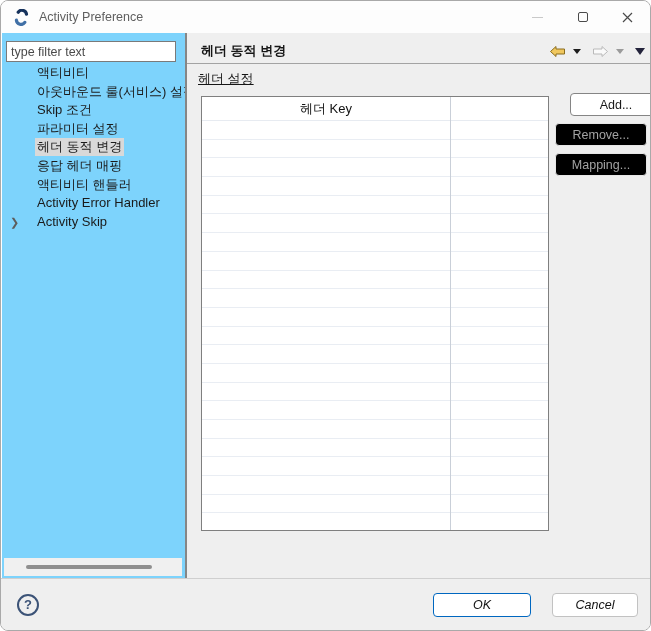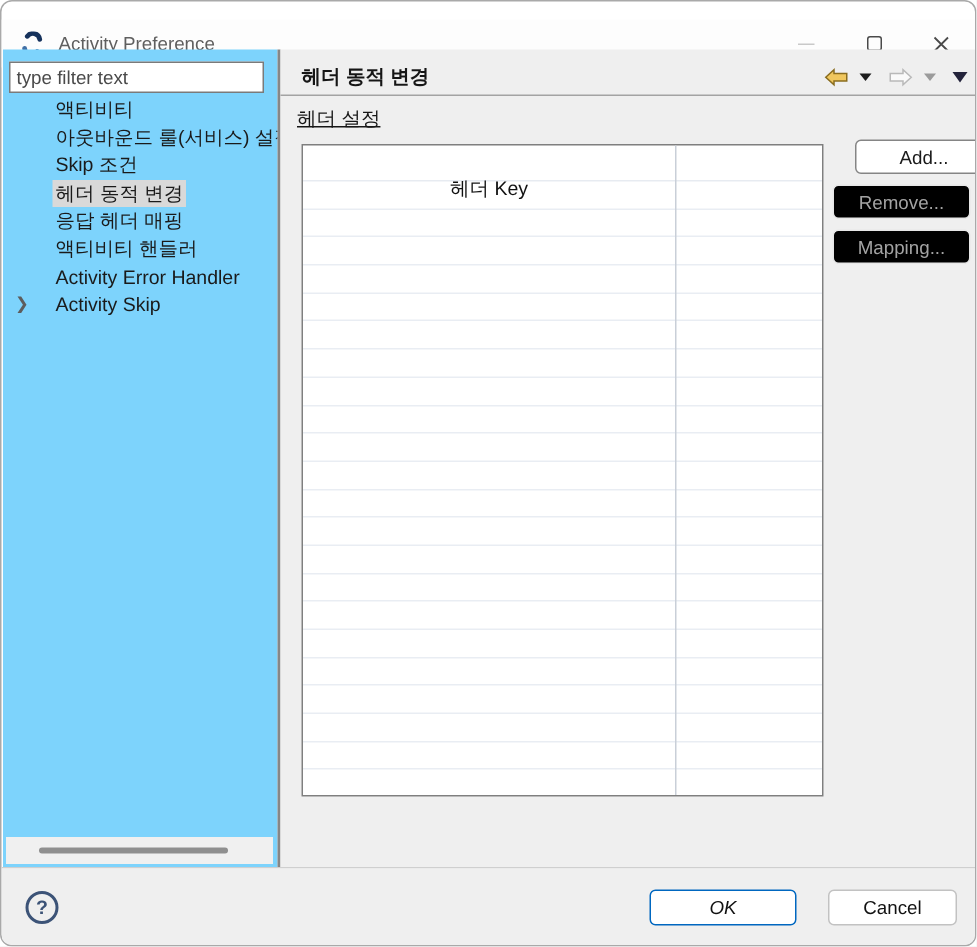--- a/index.html
+++ b/index.html
@@ -2,21 +2,21 @@
 <html><head>
 <meta charset="utf-8">
 <style>
   * { margin:0; padding:0; box-sizing:border-box; }
   html,body { width:651px; height:631px; }
   body { font-family:"Liberation Sans","DejaVu Sans",sans-serif; font-size:13px; color:#1a1a1a; background:#fff; }
 
   .dialog { position:relative; width:651px; height:631px; border:1px solid #a9a9a9; border-radius:8px; overflow:hidden; background:#fff; }
 
   
-  .titlebar { position:absolute; left:0; top:12px; width:100%; height:32px; background:#fdfdfd; }
+  .titlebar { position:absolute; left:0; top:0; width:100%; height:32px; background:#fdfdfd; }
   .app-icon { position:absolute; left:12px; top:8px; width:17px; height:17px; }
   .title-text { position:absolute; left:38px; top:9px; font-size:12.5px; color:#5f5f5f; white-space:nowrap; }
   .win-btn { position:absolute; top:0; width:45px; height:32px; display:flex; align-items:center; justify-content:center; background:transparent; border:none; cursor:default; }
   .btn-min { right:90px; } .btn-max { right:45px; } .btn-close { right:0; }
   .glyph-min { width:11px; height:1px; background:#c9c9c9; }
   .glyph-max { width:10px; height:10px; border:1px solid #4a4a4a; border-radius:2px; }
 
   
   .sidebar { position:absolute; left:1px; top:32px; width:183px; height:545px; background:#7dd3fc; }
   .filter-input { position:absolute; left:4px; top:8px; width:170px; height:21px; border:1px solid #7a7a7a; font-family:inherit; font-size:12.5px; color:#3f3f3f; padding:0 4px; background:#fff; outline:none; }
@@ -41,40 +41,40 @@
   .nav-gap { width:7px; } .nav-gap-lg { width:11px; }
   .caret { width:0; height:0; border-left:4px solid transparent; border-right:4px solid transparent; border-top:5px solid #1d1d1d; }
   .caret.disabled { border-top-color:#9b9b9b; }
   .caret.big { border-left-width:5.5px; border-right-width:5.5px; border-top-width:7px; border-top-color:#23233b; }
   .header-sep { position:absolute; left:0; top:30px; width:465px; height:1px; background:#a3a3a3; }
   .section-title { position:absolute; left:11px; top:37px; font-size:13px; color:#161616;text-decoration:underline; }
 
   
   .table { position:absolute; left:14px; top:63px; width:348px; height:435px; background:#fff; border:1px solid #7f7f7f; }
   .table-header { position:relative; width:100%; height:24px; border-bottom:1px solid #e7ebf1; }
-  .col-h1 { position:absolute; left:0; top:17px; width:248px; height:23px; line-height:23px; text-align:center; color:#111; }
+  .col-h1 { position:absolute; left:0; top:0; width:248px; height:23px; line-height:23px; text-align:center; color:#111; }
   .col-h2 { position:absolute; left:248px; top:0; width:98px; height:23px; }
   .col-divider { position:absolute; left:248px; top:0; width:1px; height:100%; background:#c9cfd8; }
   .table-body { position:relative; width:100%; height:409px; overflow:hidden; }
   .table-row { width:100%; height:18.7px; border-bottom:1px solid #e9edf3; }
 
   
   .side-btn { position:absolute; left:368px; width:92px; height:23px; border-radius:4px; font-family:inherit; font-size:12.5px; text-align:center; }
   .btn-add { top:60px; background:#fff; border:1px solid #858585; color:#1a1a1a;margin-left:15px; }
   .btn-remove { top:90px; }
   .btn-mapping { top:120px; }
   .side-btn:disabled { background:#000000; border:1px solid #e7e7e7; color:#a3a3a3; }
 
   
   .footer-sep { position:absolute; left:0; top:577px; width:651px; height:1px; background:#cfcfcf; }
   .footer { position:absolute; left:0; top:578px; width:651px; height:52px; background:#efefef; }
   .help-btn { position:absolute; left:16px; top:15px; width:22px; height:22px; border-radius:50%; border:2px solid #3c5377; background:transparent; color:#3c5377; font-weight:bold; font-size:13px; line-height:18px; text-align:center; font-family:inherit; }
   .footer-btn { position:absolute; top:14px; height:24px; border-radius:4px; background:#fff; font-family:inherit; font-size:12.5px; color:#111; }
   .btn-ok { left:432px; width:98px; border:1.5px solid #0067c0;font-style:italic; }
-  .btn-cancel { left:551px; width:86px; border:1px solid #c2c2c2; }
+  .btn-cancel { left:551px; width:86px; border:1px solid #c2c2c2;font-style:italic; }
 </style>
 </head>
 <body>
 
 <div class="dialog">
 
   <div class="titlebar">
     <svg class="app-icon" viewBox="0 0 17 17">
       <path d="M13.5 5.2 A4.6 4.6 0 0 0 5.2 3.2" stroke="#16325c" stroke-width="3.2" fill="none" stroke-linecap="round"></path>
       <path d="M3.4 11.2 A4.6 4.6 0 0 0 11.8 13.4" stroke="#4170a6" stroke-width="3.2" fill="none" stroke-linecap="round"></path>
@@ -92,20 +92,21 @@
       </svg>
     </button>
   </div>
 
   <div class="sidebar">
     <input class="filter-input" type="text" placeholder="type filter text" style="">
     <div class="tree">
       <div class="tree-item"><span class="lbl">액티비티</span></div>
       <div class="tree-item"><span class="lbl">아웃바운드 룰(서비스) 설정</span></div>
       <div class="tree-item"><span class="lbl">Skip 조건</span></div>
+      <div class="tree-item"><span class="lbl">파라미터 설정</span></div>
       <div class="tree-item selected"><span class="lbl">헤더 동적 변경</span></div>
       <div class="tree-item"><span class="lbl">응답 헤더 매핑</span></div>
       <div class="tree-item"><span class="lbl">액티비티 핸들러</span></div>
       <div class="tree-item"><span class="lbl">Activity Error Handler</span></div>
       <div class="tree-item">
         <span class="tree-chevron">❯</span>
         <span class="lbl">Activity Skip</span>
       </div>
     </div>
     <div class="hscroll-track">

